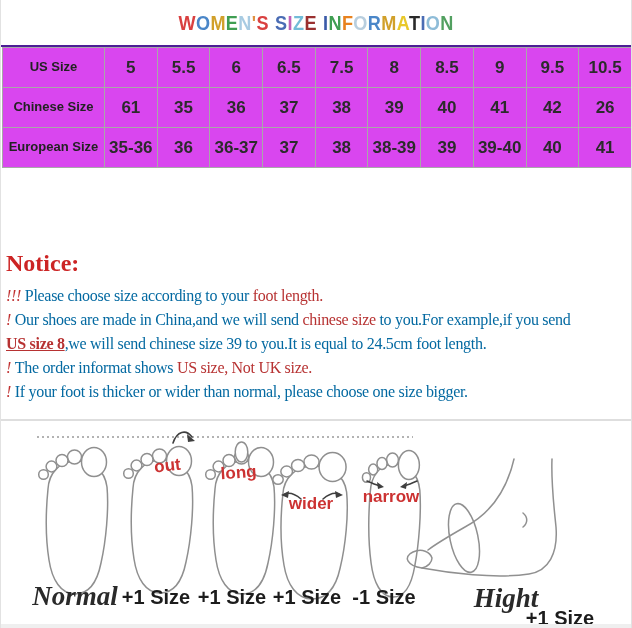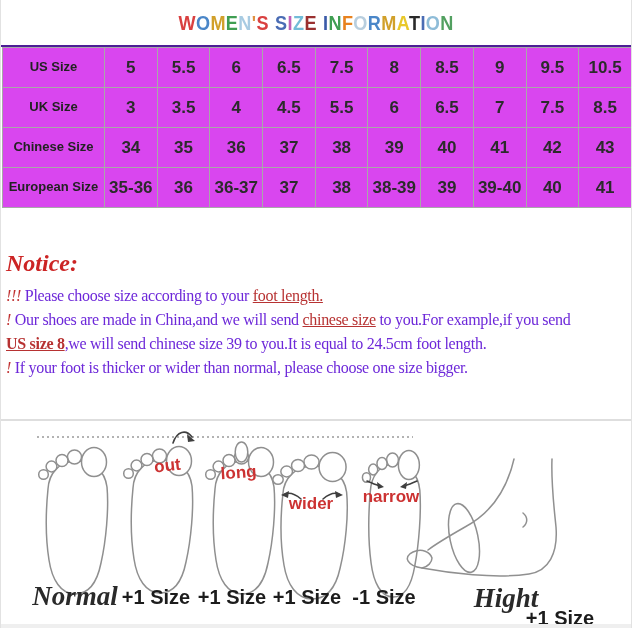--- a/index.html
+++ b/index.html
@@ -11,24 +11,24 @@
   
   .title-bar { position:absolute; top:0; left:0; right:0; height:45px; border-bottom:2px solid #4c1d95; text-align:center; background:#fff; }
   .title-inner { display:inline-block; margin-top:11px; font-weight:700; font-size:21px; letter-spacing:.5px; transform:scaleX(.86); transform-origin:center; white-space:nowrap; }
   .title-inner .sp { display:inline-block; width:7px; }
   
   table.size { position:absolute; top:47px; left:1px; width:630px; border-collapse:collapse; table-layout:fixed; background:#d946ef; }
   table.size td { border:1px solid #a8a8a8; height:39px; text-align:center; vertical-align:middle; padding:0; font-weight:700; font-size:17px; color:#2b2b2b; }
   table.size td.lbl { width:101px; font-size:13px; white-space:pre-line; line-height:1.25; color:#222; }
   
   .notice { position:absolute; top:250px; left:5px; right:4px; font-family:"Liberation Serif", serif; color:#161616; }
-  .notice-heading { font-style:italic; font-weight:700; font-size:24px; color:#cc2424; margin:0 0 7px 0; }
+  .notice-heading { font-weight:700; font-size:24px; color:#cc2424; margin:0 0 7px 0; }
   .nline { font-size:16px; line-height:24px; letter-spacing:-.3px; white-space:nowrap; }
-  .nline .n  { color:#6d28d9;margin-top:12px; }
-  .nline .r  { color:#b73232;text-decoration:underline; }
+  .nline .n  { color:#0369a1;margin-top:12px; }
+  .nline .r  { color:#b73232; }
   .nline .ri { color:#c03030; font-style:italic; }
   .nline .ru { color:#b73232; text-decoration:underline;font-weight:bold; }
   .sep2 { position:absolute; top:419px; left:0; width:632px; height:2px; background:#dedede; }
   .bottom-strip { position:absolute; bottom:0; left:0; width:632px; height:4px; background:#efefef; }
   
   svg.feet { position:absolute; top:421px; left:0; }
   .fs { fill:#ffffff; stroke:#8f8f8f; stroke-width:1.5; vector-effect:non-scaling-stroke; }
   .ol { fill:none; stroke:#909090; stroke-width:1.5; stroke-linecap:round; }
   .dash { stroke:#9a9a9a; stroke-width:1.5; stroke-dasharray:2 3; }
   .arrow { fill:none; stroke:#3f3f3f; stroke-width:1.6; stroke-linecap:round; }
@@ -55,44 +55,31 @@
           <td>6</td>
           <td>6.5</td>
           <td>7.5</td>
           <td>8</td>
           <td>8.5</td>
           <td>9</td>
           <td>9.5</td>
           <td>10.5</td>
         </tr>
         <tr>
-          <td class="lbl">UK Size</td>
-          <td>3</td>
-          <td>3.5</td>
-          <td>4</td>
-          <td>4.5</td>
-          <td>5.5</td>
-          <td>6</td>
-          <td>6.5</td>
-          <td>7</td>
-          <td>7.5</td>
-          <td>8.5</td>
-        </tr>
-        <tr>
           <td class="lbl">Chinese Size</td>
-          <td>34</td>
+          <td>61</td>
           <td>35</td>
           <td>36</td>
           <td>37</td>
           <td>38</td>
           <td>39</td>
           <td>40</td>
           <td>41</td>
           <td>42</td>
-          <td>43</td>
+          <td>26</td>
         </tr>
         <tr>
           <td class="lbl">European Size</td>
           <td>35-36</td>
           <td>36</td>
           <td>36-37</td>
           <td>37</td>
           <td>38</td>
           <td>38-39</td>
           <td>39</td>
@@ -102,20 +89,21 @@
         </tr>
       </tbody>
   </table>
 
   <div class="notice">
     <div class="notice-heading">Notice:</div>
     <div>
         <div class="nline"><span class="ri">!!! </span><span class="n">Please choose size according to your </span><span class="r">foot length.</span></div>
         <div class="nline"><span class="ri">! </span><span class="n">Our shoes are made in China,and we will send </span><span class="r">chinese size</span><span class="n"> to you.For example,if you send</span></div>
         <div class="nline"><span class="ru">US size 8</span><span class="n">,we will send chinese size 39 to you.It is equal to 24.5cm foot length.</span></div>
+        <div class="nline"><span class="ri">! </span><span class="n">The order informat shows </span><span class="r">US size, Not UK size.</span></div>
         <div class="nline"><span class="ri">! </span><span class="n">If your foot is thicker or wider than normal, please choose one size bigger.</span></div>
       </div>
   </div>
 
   <div class="sep2"></div>
 
   <svg class="feet" width="632" height="207" viewBox="0 0 632 207">
     <defs>
       <g id="footShape">
         <path class="fs" d="M 11,42 C 12,26 22,15 38,14 C 56,13 68,24 70,40 C 72,62 69,94 64,116 C 60,136 51,147 38,147 C 24,147 15,133 12,113 C 8,88 9,62 11,42 Z"></path>

